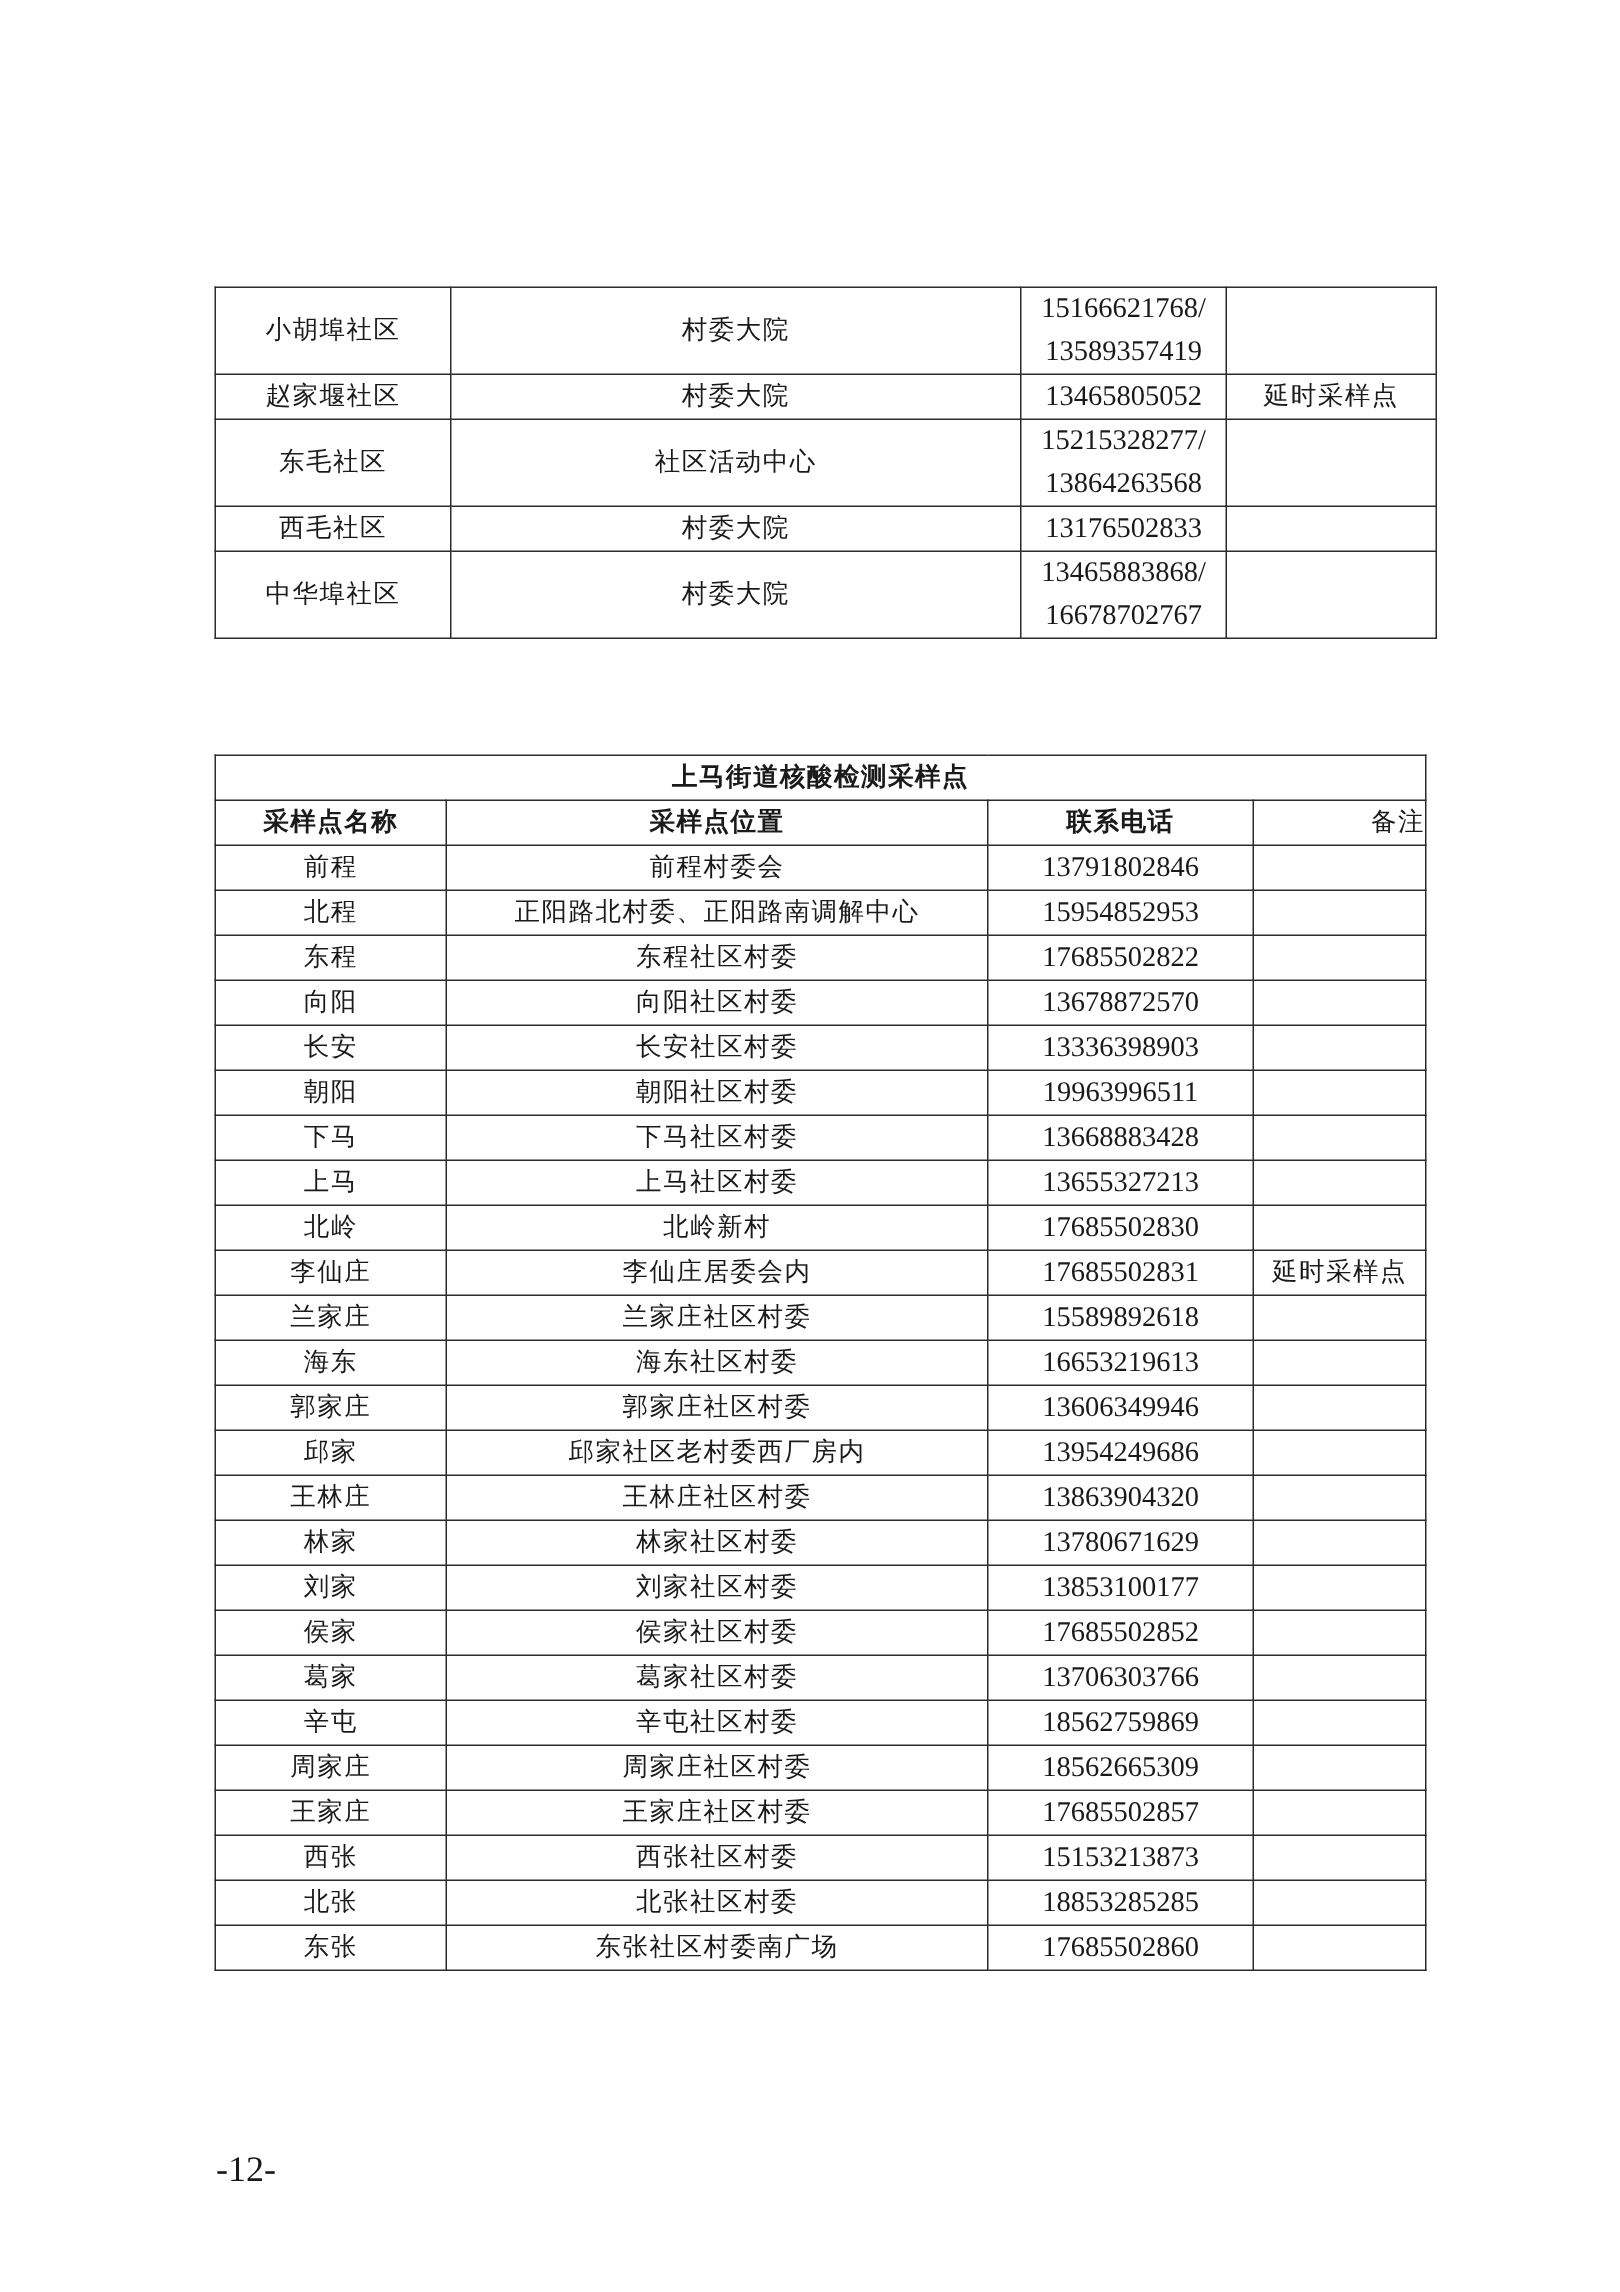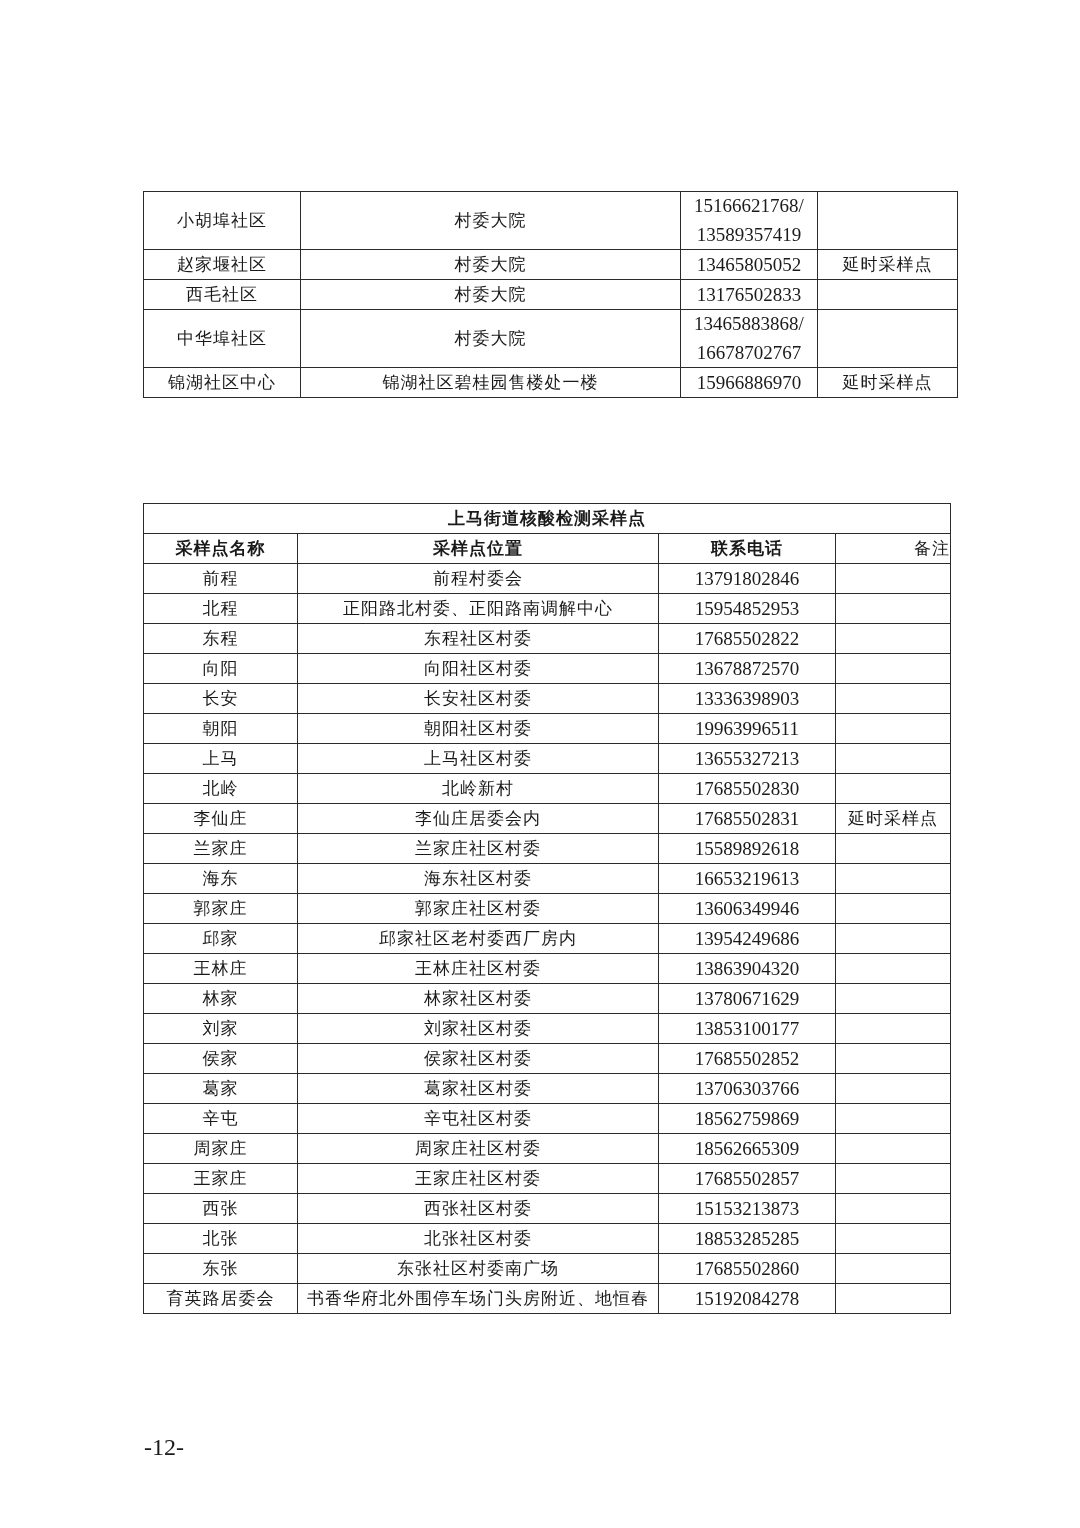--- a/index.html
+++ b/index.html
@@ -94,43 +94,44 @@
       </tr>
       <tr>
         <td>赵家堰社区</td>
         <td>村委大院</td>
         <td class="num ">
           <div>13465805052</div>
         </td>
         <td>延时采样点</td>
       </tr>
       <tr>
+        <td class="tall">东毛社区</td>
+        <td class="tall">社区活动中心</td>
+        <td class="num tall">
+          <div>15215328277/</div>
+          <div>13864263568</div>
+        </td>
+        <td class="tall"></td>
+      </tr>
+      <tr>
         <td>西毛社区</td>
         <td>村委大院</td>
         <td class="num ">
           <div>13176502833</div>
         </td>
         <td></td>
       </tr>
       <tr>
         <td class="tall">中华埠社区</td>
         <td class="tall">村委大院</td>
         <td class="num tall">
           <div>13465883868/</div>
           <div>16678702767</div>
         </td>
         <td class="tall"></td>
-      </tr>
-      <tr>
-        <td>锦湖社区中心</td>
-        <td>锦湖社区碧桂园售楼处一楼</td>
-        <td class="num ">
-          <div>15966886970</div>
-        </td>
-        <td>延时采样点</td>
       </tr>
     </tbody>
 </table>
 
 <table id="table2">
   <colgroup>
       <col class="c1">
       <col class="c2">
       <col class="c3">
       <col class="c4">
@@ -177,20 +178,26 @@
         <td class="num">13336398903</td>
         <td></td>
       </tr>
       <tr>
         <td>朝阳</td>
         <td>朝阳社区村委</td>
         <td class="num">19963996511</td>
         <td></td>
       </tr>
       <tr>
+        <td>下马</td>
+        <td>下马社区村委</td>
+        <td class="num">13668883428</td>
+        <td></td>
+      </tr>
+      <tr>
         <td>上马</td>
         <td>上马社区村委</td>
         <td class="num">13655327213</td>
         <td></td>
       </tr>
       <tr>
         <td>北岭</td>
         <td>北岭新村</td>
         <td class="num">17685502830</td>
         <td></td>
@@ -284,22 +291,16 @@
         <td>北张社区村委</td>
         <td class="num">18853285285</td>
         <td></td>
       </tr>
       <tr>
         <td>东张</td>
         <td>东张社区村委南广场</td>
         <td class="num">17685502860</td>
         <td></td>
       </tr>
-      <tr>
-        <td>育英路居委会</td>
-        <td>书香华府北外围停车场门头房附近、地恒春</td>
-        <td class="num">15192084278</td>
-        <td></td>
-      </tr>
     </tbody>
 </table>
 
 <div class="page-number">-12-</div>
 
 </body></html>

